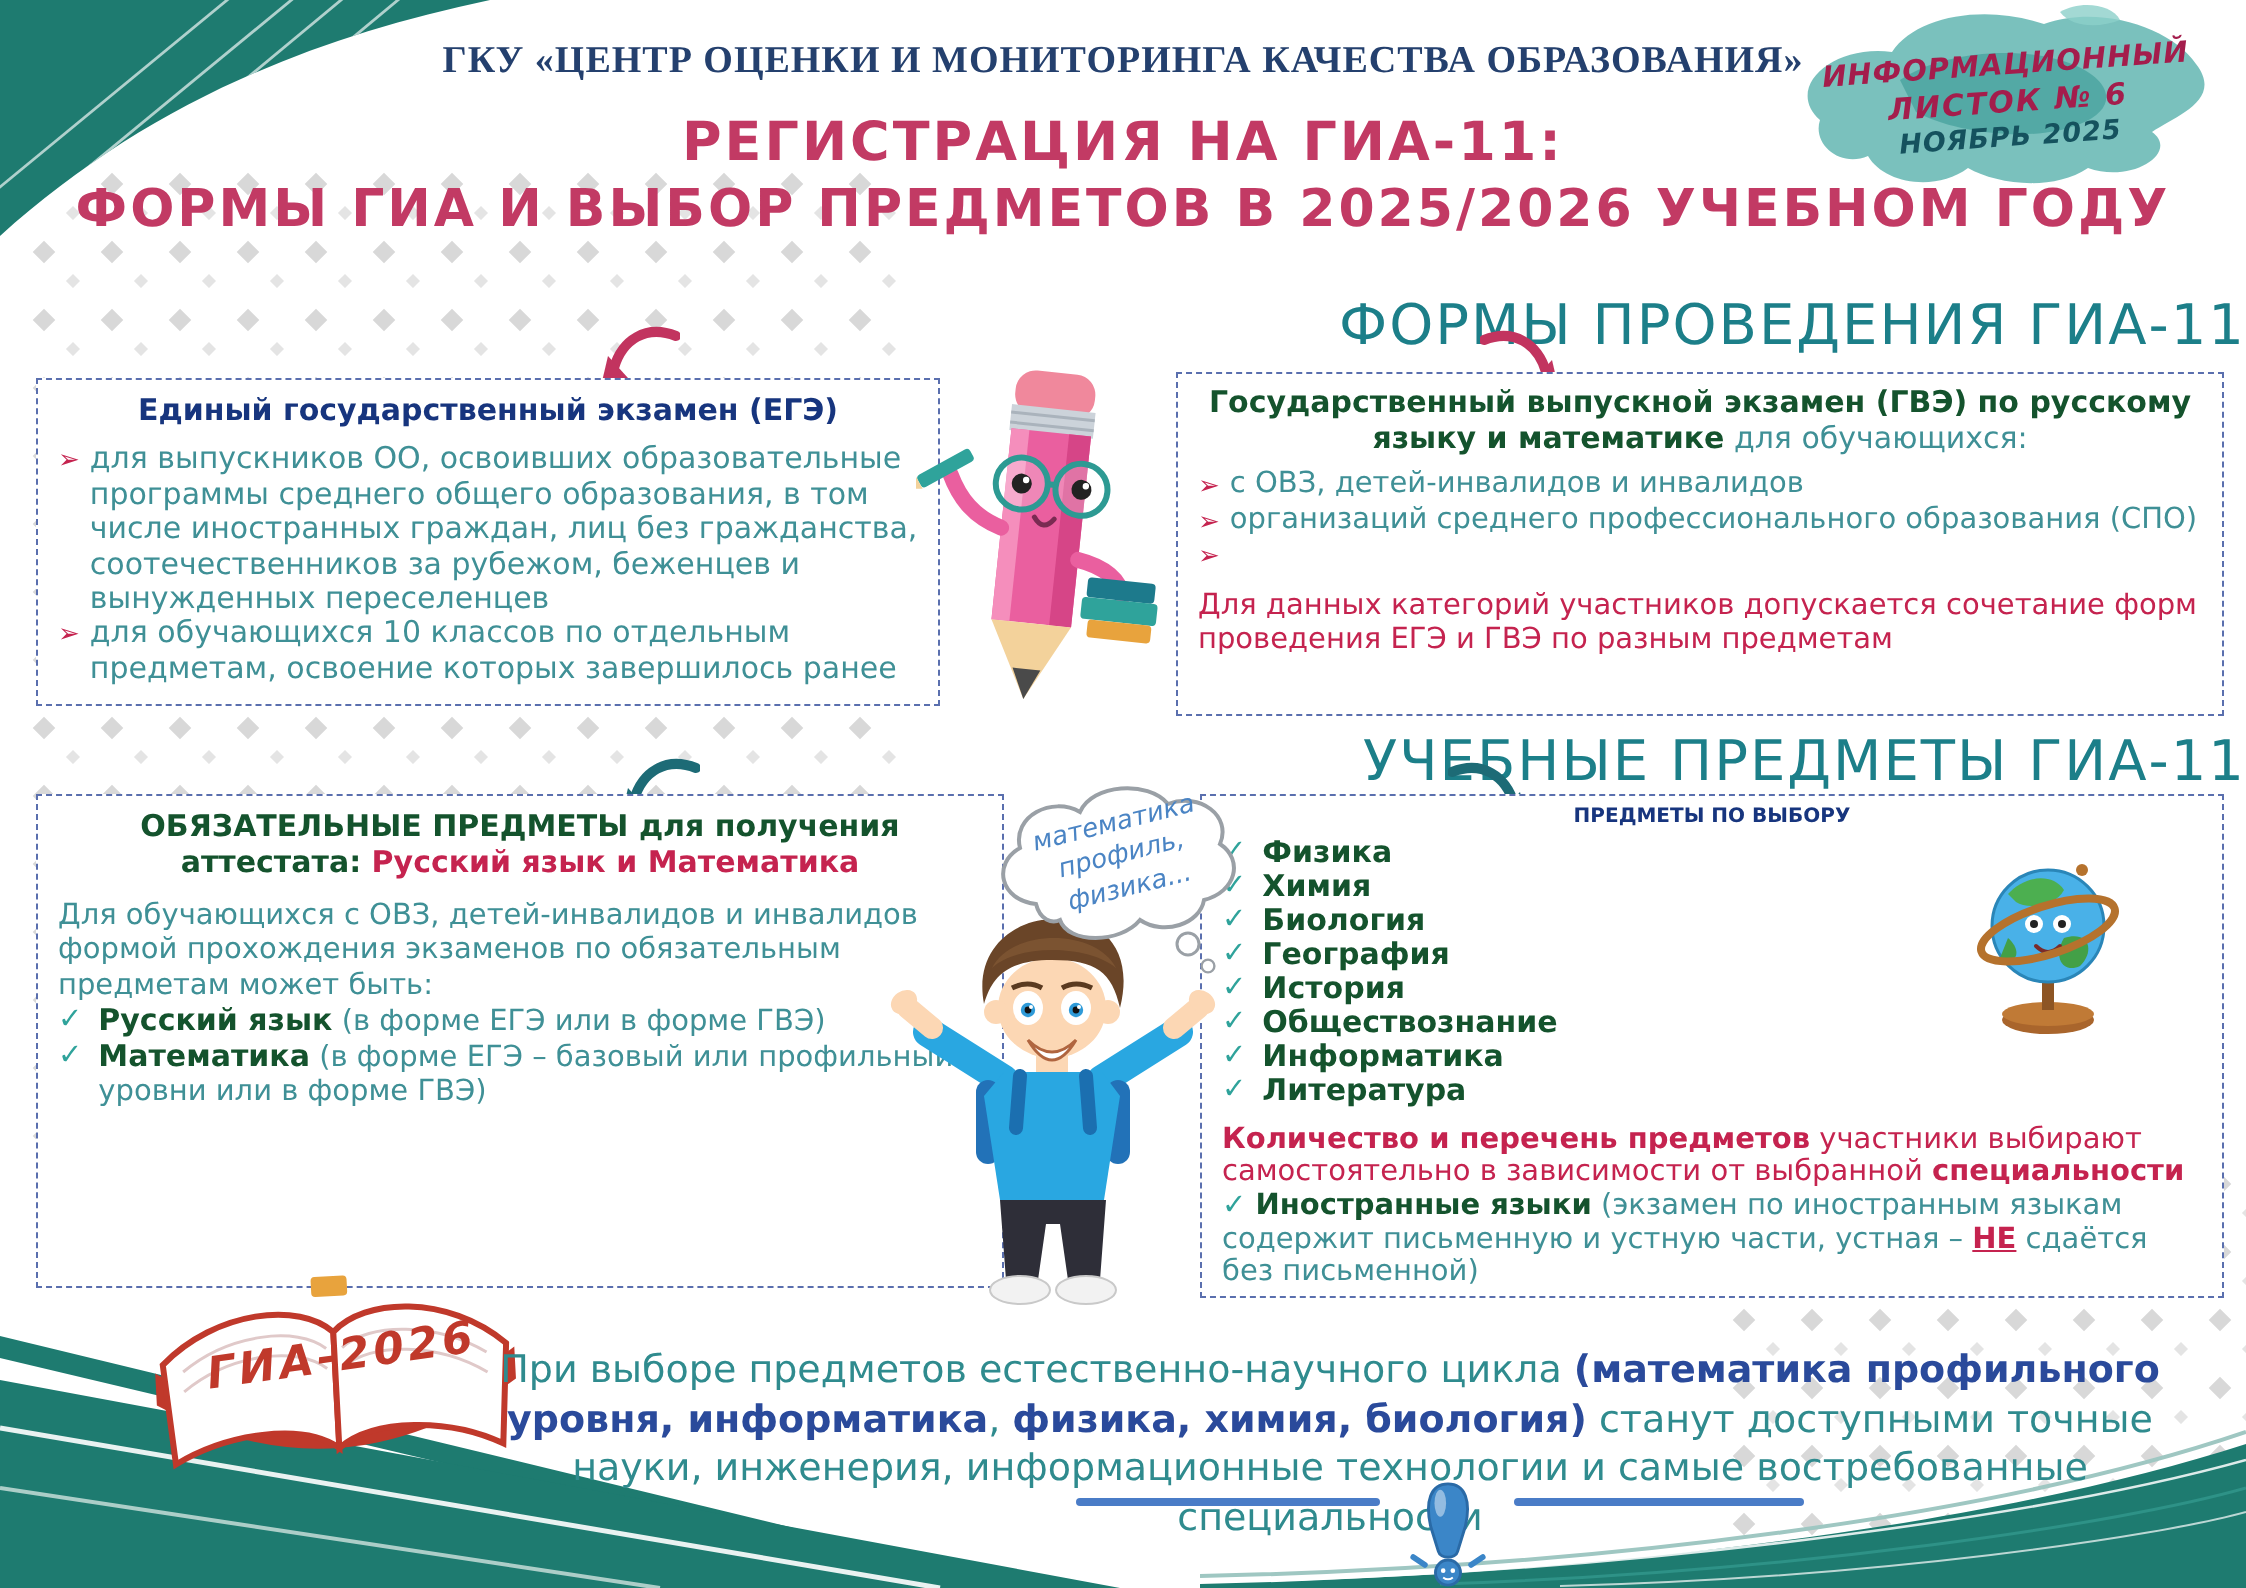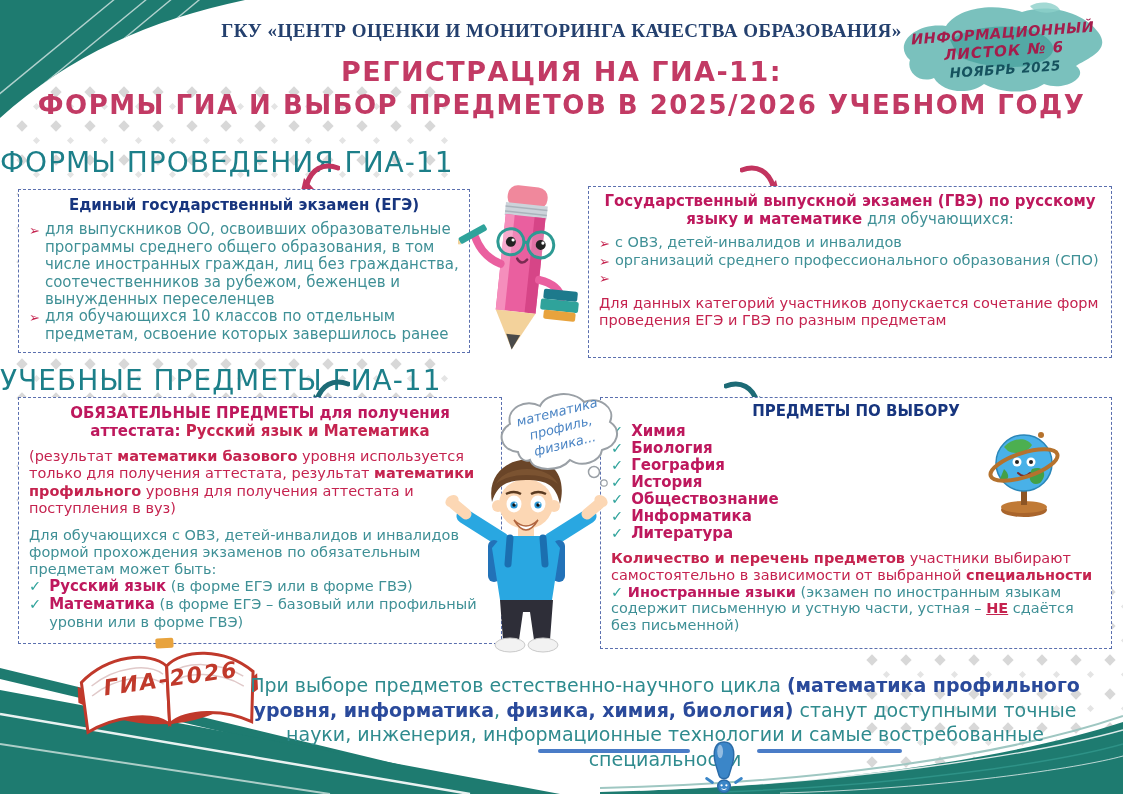--- a/index.html
+++ b/index.html
@@ -13,28 +13,28 @@
   .main-title{position:absolute;left:0;width:100%;text-align:center;color:#c23a64;
        font-weight:bold;letter-spacing:1.5px;z-index:2;}
   .t1{top:56px;font-size:27px;}
   .t2{top:90px;font-size:26px;}
   .badge{position:absolute;left:898px;top:24px;width:212px;text-align:center;
        transform:rotate(-4deg);z-index:3;font-style:italic;font-weight:bold;line-height:1.25;}
   .badge .b1{color:#a41d4c;font-size:14.5px;letter-spacing:.5px;}
   .badge .b2{color:#a41d4c;font-size:15px;letter-spacing:1px;}
   .badge .b3{color:#15525e;font-size:13.5px;letter-spacing:.5px;}
   
-  .sec-head{position:absolute;left:0;width:100%;text-align:left;color:#1c7f89;
+  .sec-head{position:absolute;left:0;width:100%;text-align:right;color:#1c7f89;
        font-size:28px;letter-spacing:1px;z-index:2;}
   
   .box{position:absolute;background:#fff;border:1.5px dashed #5a6fae;
        box-sizing:border-box;z-index:2;}
   .box-title{color:#17357e;font-weight:bold;text-align:center;}
   .teal{color:#3f9096;}
-  .navy{color:#be185d;font-weight:bold;}
+  .navy{color:#14532d;font-weight:bold;}
   .red{color:#c5234f;}
   .redb{color:#c5234f;font-weight:bold;}
   .ne{color:#c5234f;font-weight:bold;text-decoration:underline;}
   .item{display:flex;gap:5px;color:#3f9096;}
   .bullet{color:#c5234f;flex:0 0 auto;font-size:13px;padding-top:2px;}
   .chk{color:#2fa39b;font-weight:bold;flex:0 0 auto;}
   .subj{display:flex;gap:8px;line-height:17px;}
   .subj .navy{font-size:15px;}
   
   .footer-p{position:absolute;left:225px;top:673px;width:880px;text-align:center;
@@ -191,36 +191,37 @@
   </svg>
   <svg class="abs" style="left:724px;top:378px;z-index:2;transform:scaleX(-1)" width="42" height="36" viewBox="0 0 42 36">
     <path d="M40,8 C25,2 13,10 9,24" stroke="#1d6b76" stroke-width="5" fill="none" stroke-linecap="round"></path>
     <polygon points="2,35 16,29 6,18" fill="#1d6b76"></polygon>
   </svg>
 
   <div class="box" style="left:18px;top:397px;width:484px;height:247px;padding:7px 10px;font-size:14.5px;line-height:1.18">
     <div class="box-title" style="font-size:15px;margin-bottom:8px">
       <span class="navy">ОБЯЗАТЕЛЬНЫЕ ПРЕДМЕТЫ</span><span class="navy"> для получения аттестата: </span><span class="redb">Русский язык и Математика</span>
     </div>
-    <div class="red">
-      <span>(результат </span><span class="redb">математики базового</span><span> уровня используется только для получения аттестата, результат </span><span class="redb">математики профильного</span><span> уровня для получения аттестата и поступления в вуз)</span>
-    </div>
     <div class="teal" style="margin-top:10px">Для обучающихся с ОВЗ, детей-инвалидов и инвалидов формой прохождения экзаменов по обязательным предметам может быть:</div>
     <div class="subj" style="line-height:1.18">
       <span class="chk">✓</span>
       <span><span class="navy">Русский язык</span><span class="teal"> (в форме ЕГЭ или в форме ГВЭ)</span></span>
     </div>
     <div class="subj" style="line-height:1.18">
       <span class="chk">✓</span>
       <span><span class="navy">Математика</span><span class="teal"> (в форме ЕГЭ – базовый или профильный уровни или в форме ГВЭ)</span></span>
     </div>
   </div>
 
   <div class="box" style="left:600px;top:397px;width:512px;height:252px;padding:5px 10px;font-size:14.5px;line-height:1.15">
-    <div class="box-title" style="font-size:15px;margin-bottom:3px">ПРЕДМЕТЫ ПО ВЫБОРУ</div>
+    <div class="box-title" style="font-size:10px;margin-bottom:3px">ПРЕДМЕТЫ ПО ВЫБОРУ</div>
+    <div class="subj">
+        <span class="chk">✓</span>
+        <span class="navy">Физика</span>
+      </div>
     <div class="subj">
         <span class="chk">✓</span>
         <span class="navy">Химия</span>
       </div>
     <div class="subj">
         <span class="chk">✓</span>
         <span class="navy">Биология</span>
       </div>
     <div class="subj">
         <span class="chk">✓</span>

